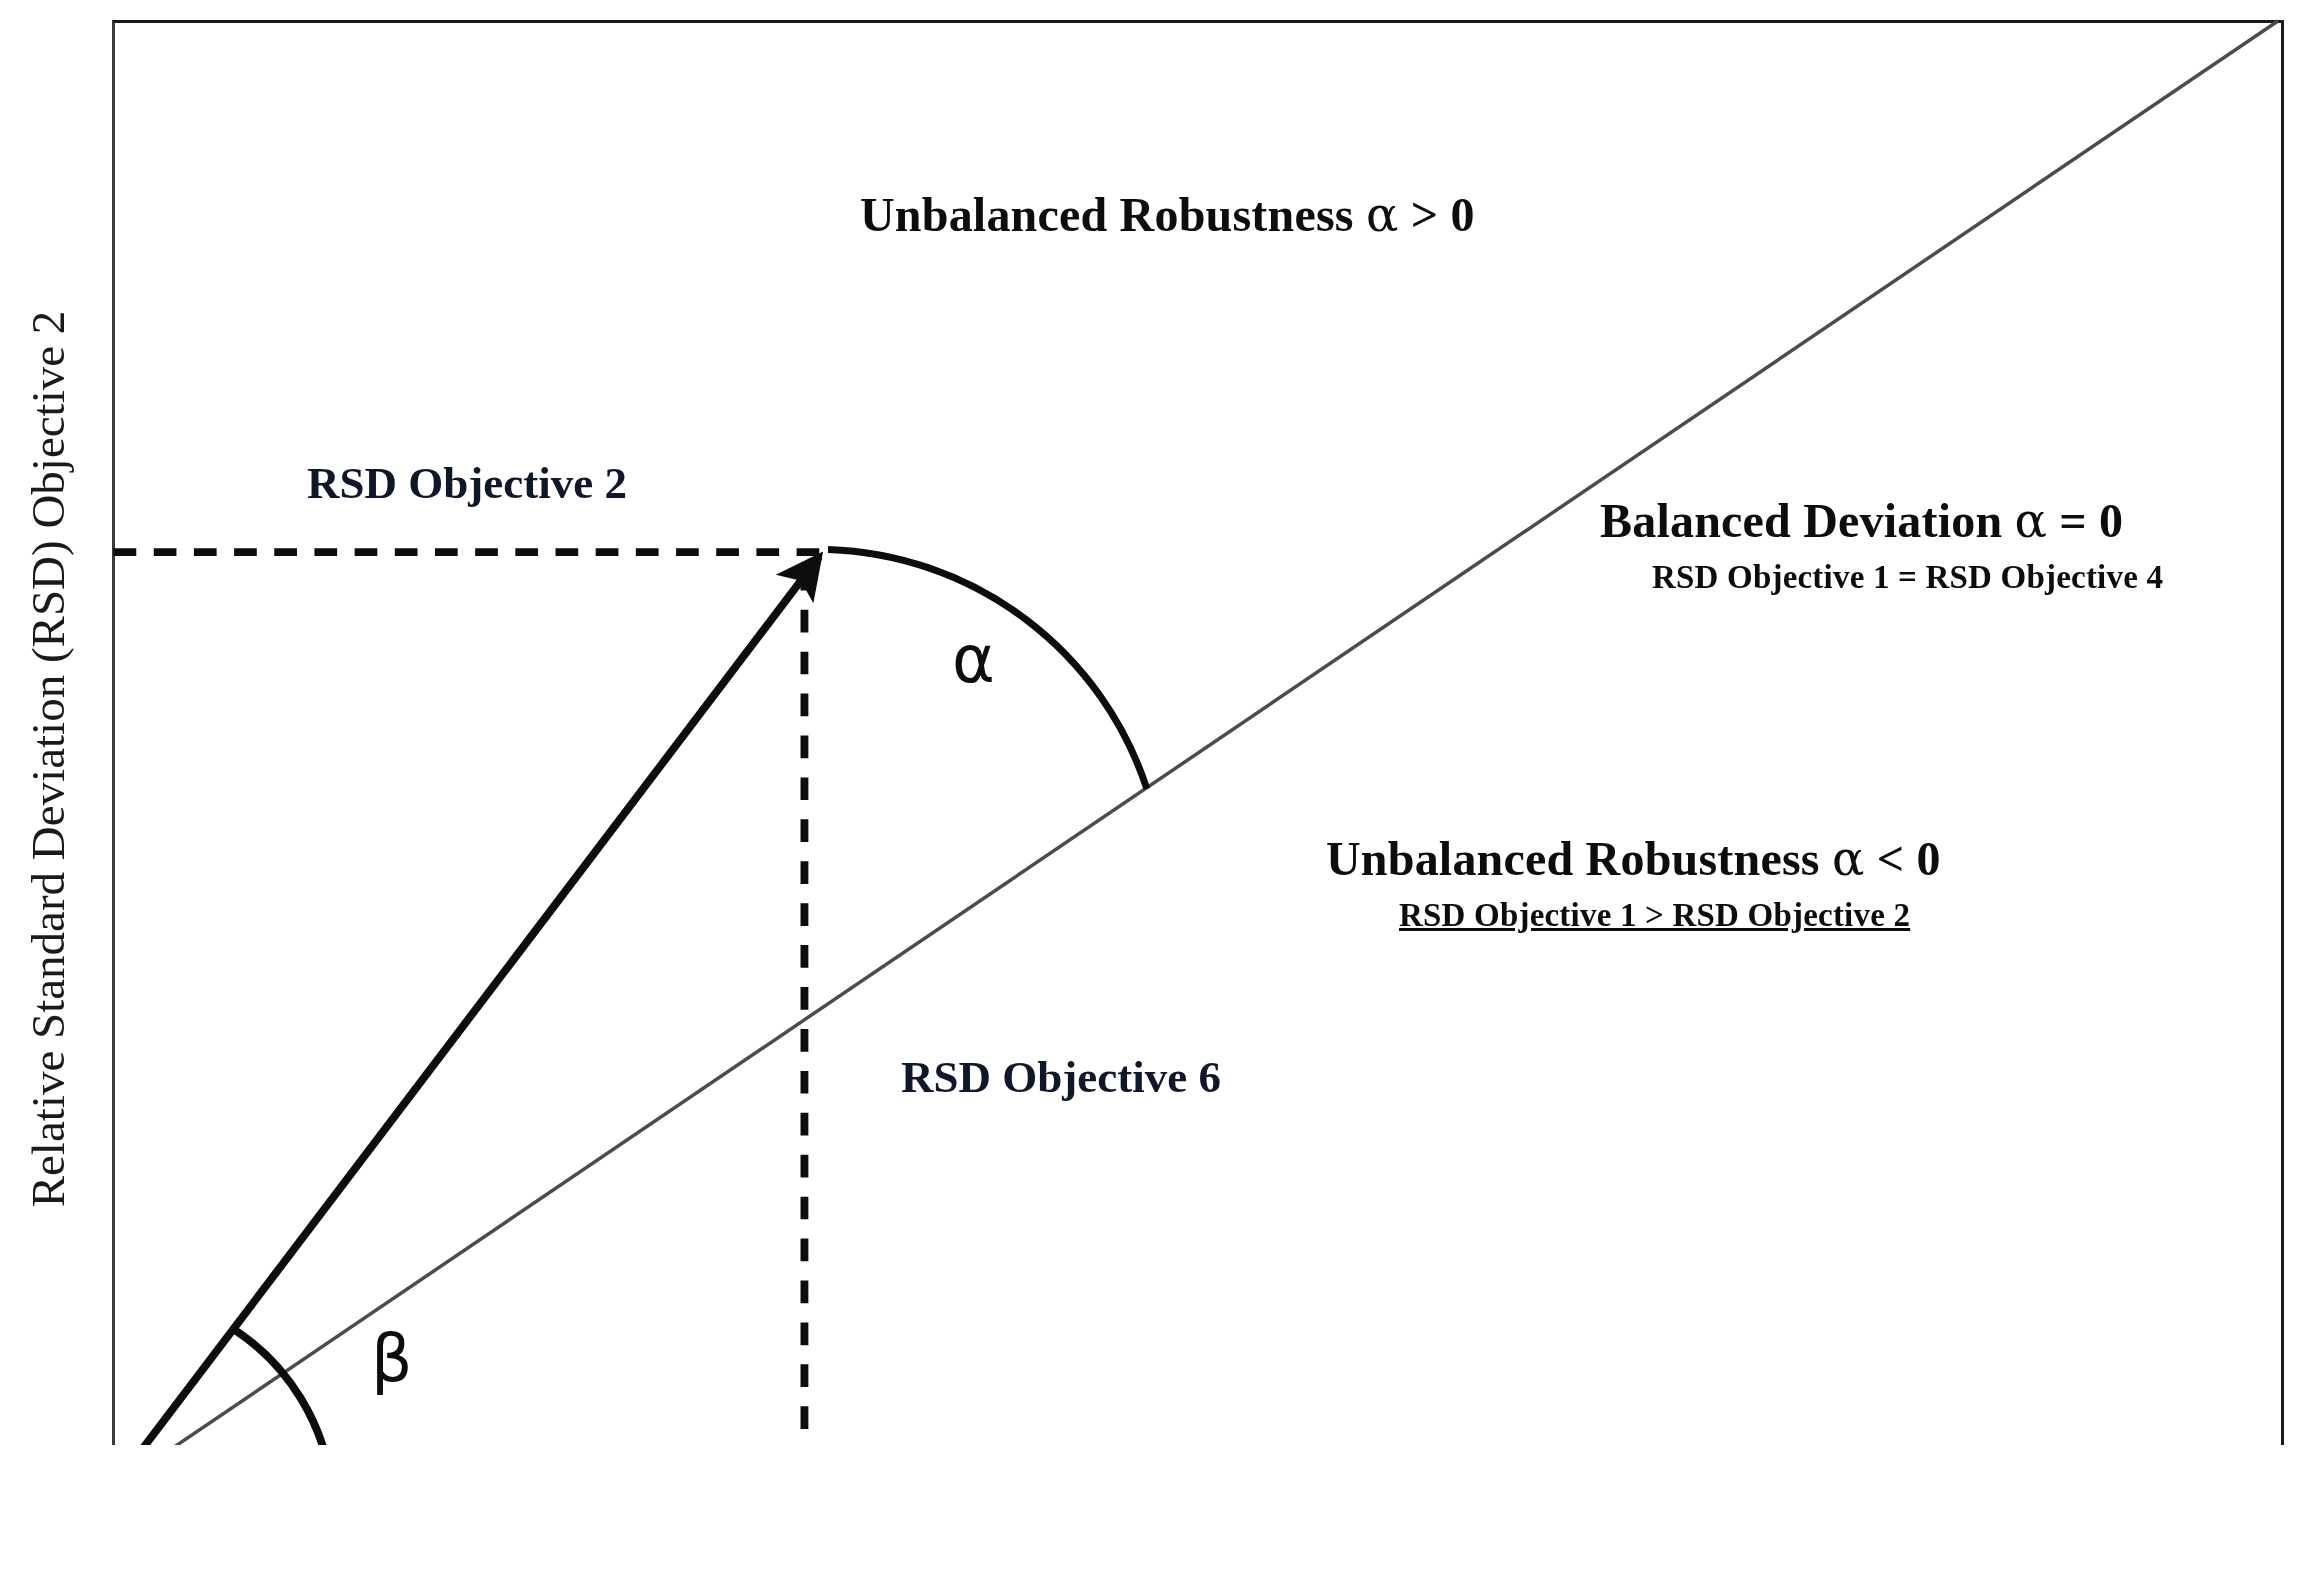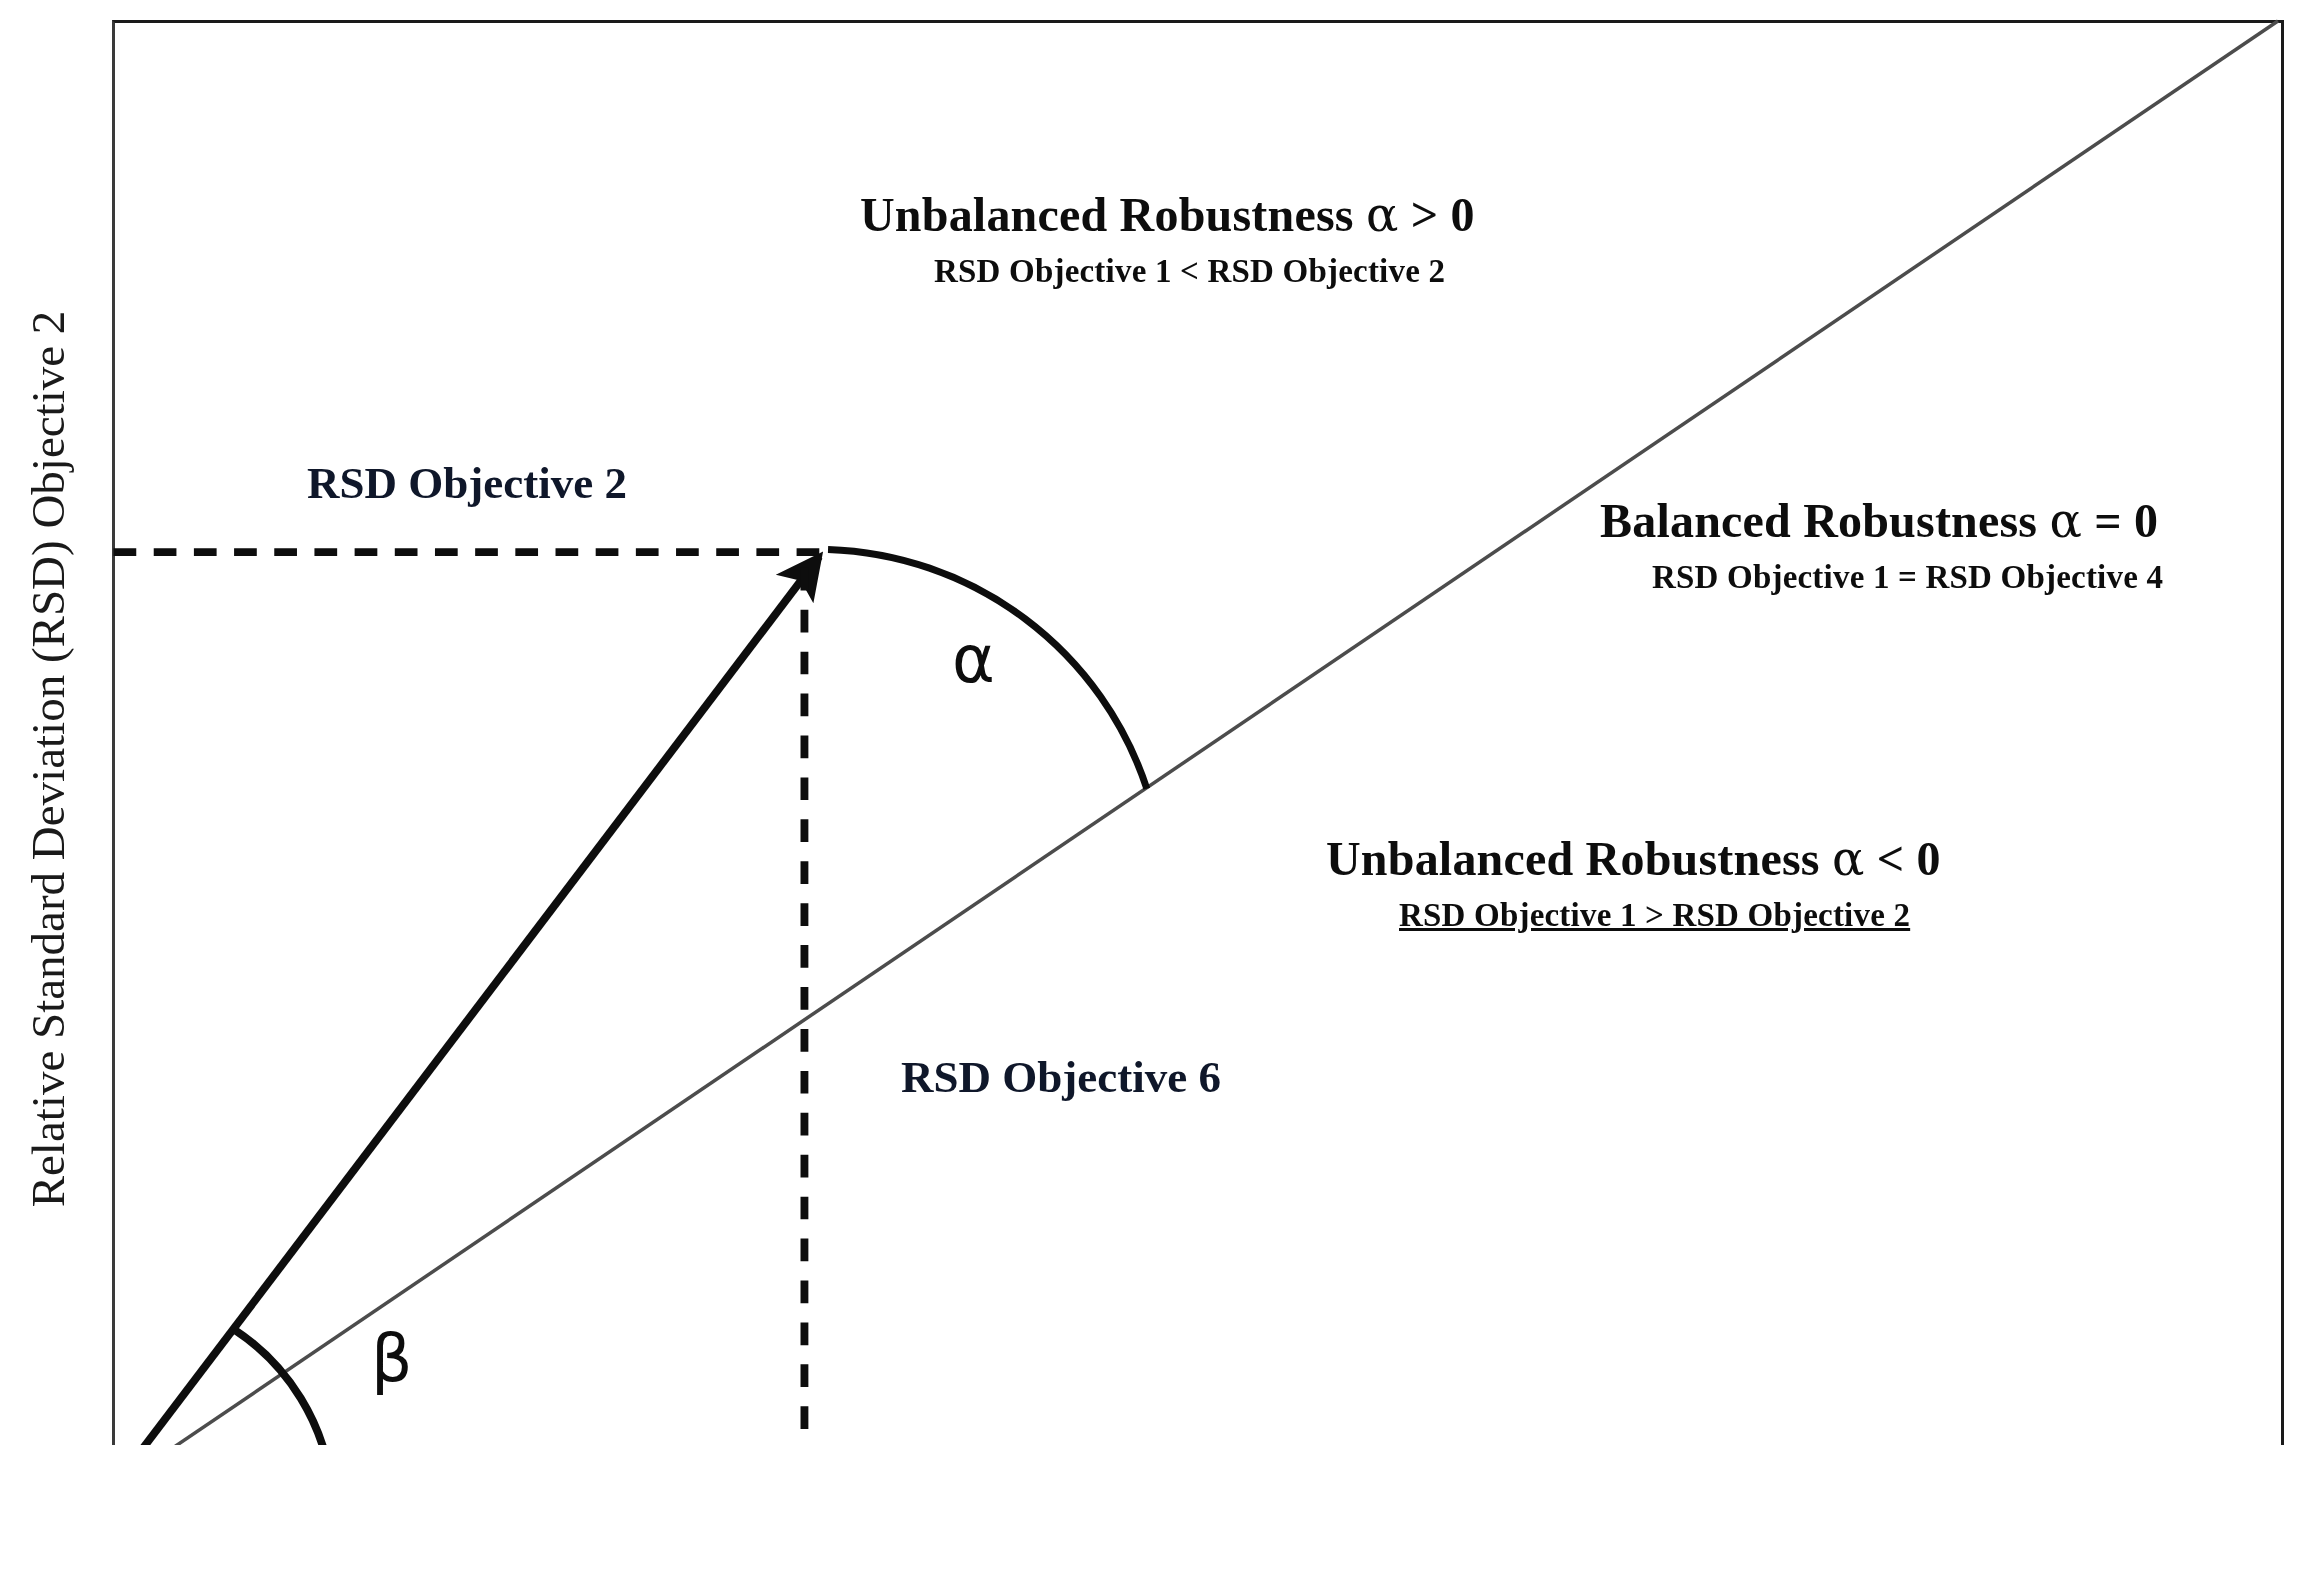--- a/index.html
+++ b/index.html
@@ -120,24 +120,23 @@
     <line x1="921" y1="650" x2="921" y2="1703" stroke="#0d0d0d" stroke-width="9" stroke-dasharray="26 22"></line>
 
     <path d="M 948 629 A 398 398 0 0 1 1313 903" fill="none" stroke="#0d0d0d" stroke-width="8"></path>
 
     <path d="M 380 1705 A 252 252 0 0 0 268 1522" fill="none" stroke="#0d0d0d" stroke-width="9"></path>
   </svg>
 
   <div class="blk zone-title" style="left:860px; top:186px;">
     <span>Unbalanced Robustness </span><span class="greek-inline">α</span><span> &gt; 0</span>
   </div>
-  <div class="blk zone-sub" style="left:934px; top:253px;">RSD Objective 1 &lt; RSD Objective 2</div>
 
   <div class="blk zone-title" style="left:1600px; top:492px;">
-    <span>Balanced Robustness </span><span class="greek-inline">α</span><span> = 0</span>
+    <span>Balanced Deviation </span><span class="greek-inline">α</span><span> = 0</span>
   </div>
   <div class="blk zone-sub" style="left:1652px; top:559px;">RSD Objective 1 = RSD Objective 4</div>
 
   <div class="blk zone-title" style="left:1326px; top:830px;">
     <span>Unbalanced Robustness </span><span class="greek-inline">α</span><span> &lt; 0</span>
   </div>
   <div class="blk zone-sub" style="left:1399px; top:897px;text-decoration:underline;">RSD Objective 1 &gt; RSD Objective 2</div>
 
   <div class="blk red-label" style="left:307px; top:457px;">RSD Objective 2</div>
 

